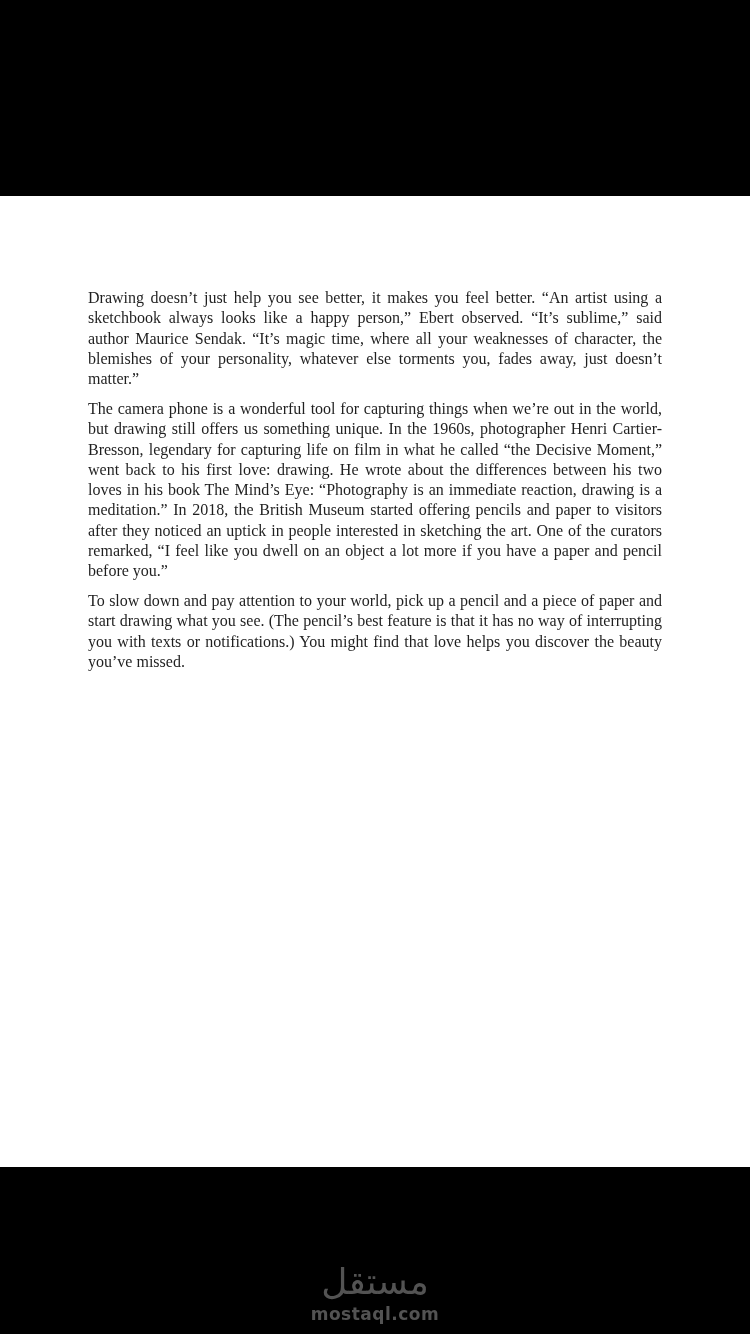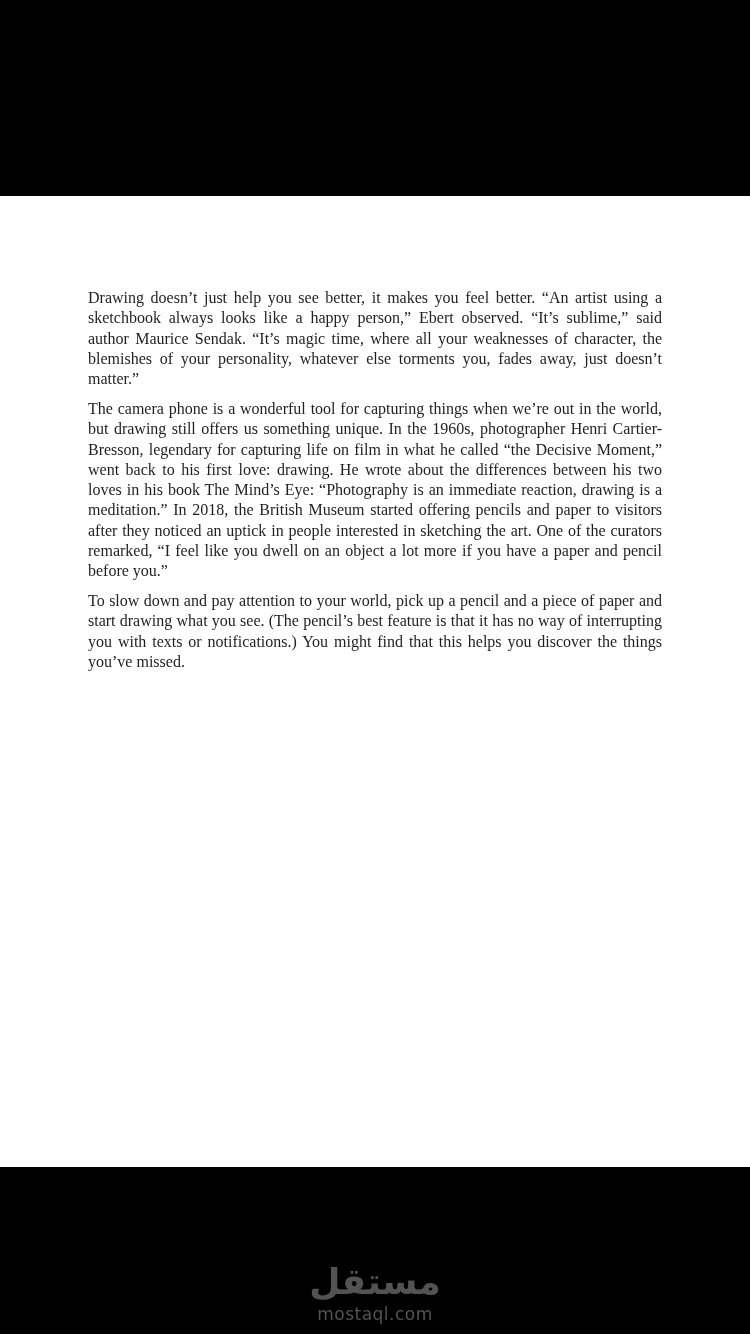--- a/index.html
+++ b/index.html
@@ -45,42 +45,42 @@
     left: 0;
     top: 1244px;
     width: 750px;
     text-align: center;
     color: #535353;
     font-family: "DejaVu Sans", sans-serif;
     user-select: none;
   }
   .watermark-logo {
     font-size: 36px;
-    font-weight: bold;
+    font-weight: normal;
     line-height: 44px;
     display: block;
   }
   .watermark-site {
     font-size: 17px;
-    font-weight: normal;
+    font-weight: bold;
     letter-spacing: 0.5px;
     line-height: 20px;
     display: block;
   }
 </style>
 </head>
 <body>
 
 <div class="screen">
 
   <div class="paper">
     <div class="doc-content">
       <p>Drawing doesn’t just help you see better, it makes you feel better. “An artist using a sketchbook always looks like a happy person,” Ebert observed. “It’s sublime,” said author Maurice Sendak. “It’s magic time, where all your weaknesses of character, the blemishes of your personality, whatever else torments you, fades away, just doesn’t matter.”</p>
       <p>The camera phone is a wonderful tool for capturing things when we’re out in the world, but drawing still offers us something unique. In the 1960s, photographer Henri Cartier-Bresson, legendary for capturing life on film in what he called “the Decisive Moment,” went back to his first love: drawing. He wrote about the differences between his two loves in his book The Mind’s Eye: “Photography is an immediate reaction, drawing is a meditation.” In 2018, the British Museum started offering pencils and paper to visitors after they noticed an uptick in people interested in sketching the art. One of the curators remarked, “I feel like you dwell on an object a lot more if you have a paper and pencil before you.”</p>
-      <p>To slow down and pay attention to your world, pick up a pencil and a piece of paper and start drawing what you see. (The pencil’s best feature is that it has no way of interrupting you with texts or notifications.) You might find that this helps you discover the things you’ve missed.</p>
+      <p>To slow down and pay attention to your world, pick up a pencil and a piece of paper and start drawing what you see. (The pencil’s best feature is that it has no way of interrupting you with texts or notifications.) You might find that love helps you discover the beauty you’ve missed.</p>
     </div>
   </div>
 
   <div class="watermark">
     <span class="watermark-logo">مستقل</span>
     <span class="watermark-site">mostaql.com</span>
   </div>
 
 </div>
 

